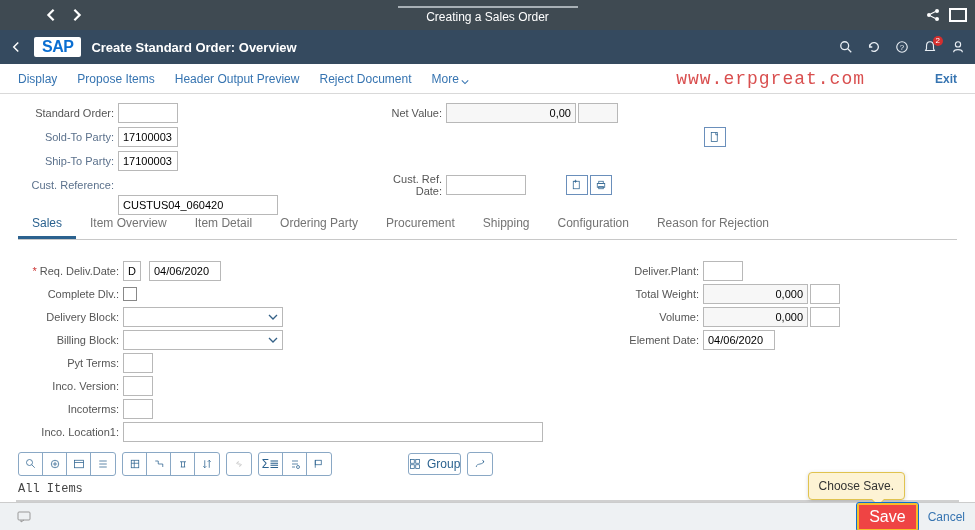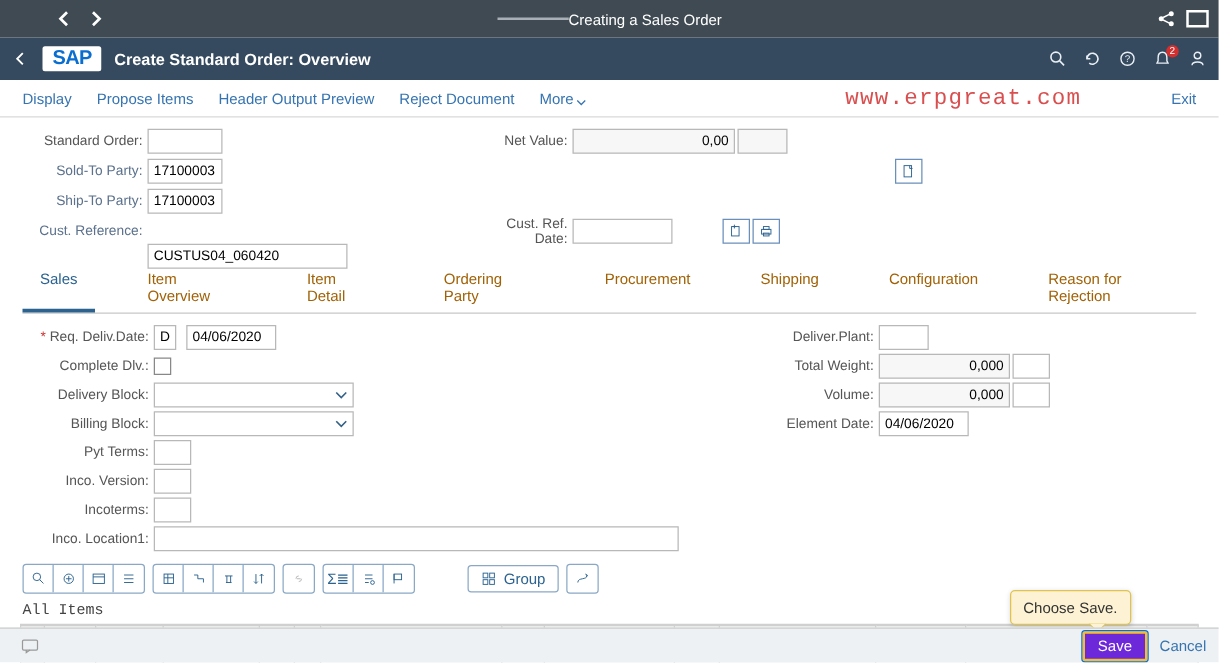--- a/index.html
+++ b/index.html
@@ -39,21 +39,21 @@
     padding: 0 8px;
     position: relative;
   }
   .top-bar .nav-arrows { display: flex; gap: 12px; margin-left: 36px; }
   .top-bar .nav-arrows svg { cursor: pointer; }
   .top-bar .title-wrap {
     position: absolute;
     left: 50%;
     transform: translateX(-50%);
     display: flex;
-    flex-direction: row;
+    flex-direction: column;
     align-items: center;
     width: 180px;
   }
   .top-bar .title-wrap .line { height: 2px; width: 180px; background: #a8b0b6; }
   .top-bar .title { font-size: 12px; margin-top: 2px; white-space: nowrap; }
   .top-bar .right-icons { margin-left: auto; display: flex; gap: 8px; align-items: center; }
 
   
   .blue-header {
     background: var(--sap-blue-header);
@@ -110,20 +110,21 @@
     right: 110px;
     color: #d94f4f;
     font-family: "Courier New", monospace;
     font-size: 18px;
     letter-spacing: 1px;
   }
   .toolbar .exit {
     margin-left: auto;
     color: var(--sap-link);
     cursor: pointer;
+    font-weight: bold;
   }
 
   
   .form-area { padding: 8px 18px 4px 18px; }
   .form-row { display: flex; align-items: center; height: 22px; margin-bottom: 2px; }
   .form-label {
     width: 100px;
     text-align: right;
     color: #5b718c;
     font-size: 11px;
@@ -152,34 +153,33 @@
     border: 1px solid #6a8fbb;
     background: #fff;
     width: 22px; height: 20px;
     display: inline-flex;
     align-items: center;
     justify-content: center;
     cursor: pointer;
     color: #2b628f;
   }
 
-  .form-twocol { display: flex; gap: 40px; }
+  .form-twocol { display: flex; gap: 28px; }
   .form-col {}
 
   
   .tabs {
     display: flex;
     border-bottom: 1px solid #c8c8c8;
-    margin: 8px 18px 0 18px;
-    gap: 28px;
+    margin: 8px 18px 12px 18px;
   }
   .tab {
     padding: 6px 14px;
     font-size: 12px;
-    color: #a16207;
+    color: #737373;
     cursor: pointer;
   }
   .tab.active {
     color: #2b628f;
     border-bottom: 3px solid #2b628f;
     font-weight: normal;
   }
 
   
   .tab-content { padding: 8px 18px 4px 18px; }
@@ -218,25 +218,25 @@
     border-right: 1px solid #8aa8c5;
     font-size: 12px;
   }
   .icon-toolbar .grp .tb-btn:last-child { border-right: none; }
   .icon-toolbar .grp .tb-btn.disabled { color: #b5b5b5; cursor: default; }
   .icon-toolbar .group-btn {
     border: 1px solid #8aa8c5;
     border-radius: 3px;
     height: 22px;
     display: flex; align-items: center;
-    padding: 0 10px;
+    padding: 0 0;
     color: #2b628f;
     cursor: pointer;
     gap: 6px;
-    margin-left: 40px;
+    margin-left: 74px;
   }
 
   .section-title {
     font-size: 12px;
     color: #444;
     padding: 4px 18px;
     font-family: Liberation Mono, monospace;
   }
 
   
@@ -279,27 +279,27 @@
     height: 28px;
     background: #eef1f3;
     border-top: 1px solid #ccc;
     display: flex;
     align-items: center;
     justify-content: flex-end;
     padding: 0 10px;
   }
   .footer .msg-icon { margin-right: auto; margin-left: 6px; color: #666; }
   .footer .save-btn {
-    background: #6d28d9;
+    background: #ef4444;
     color: #fff;
     border: 2px solid #f7bd2a;
     outline: 1px solid #0a6ed1;
     padding: 3px 10px;
     cursor: pointer;
-    font-size: 12px;
+    font-size: 16px;
     border-radius: 2px;
   }
   .footer .cancel-btn {
     color: #3674b1;
     margin-left: 10px;
     cursor: pointer;
     font-size: 12px;
   }
 
   

